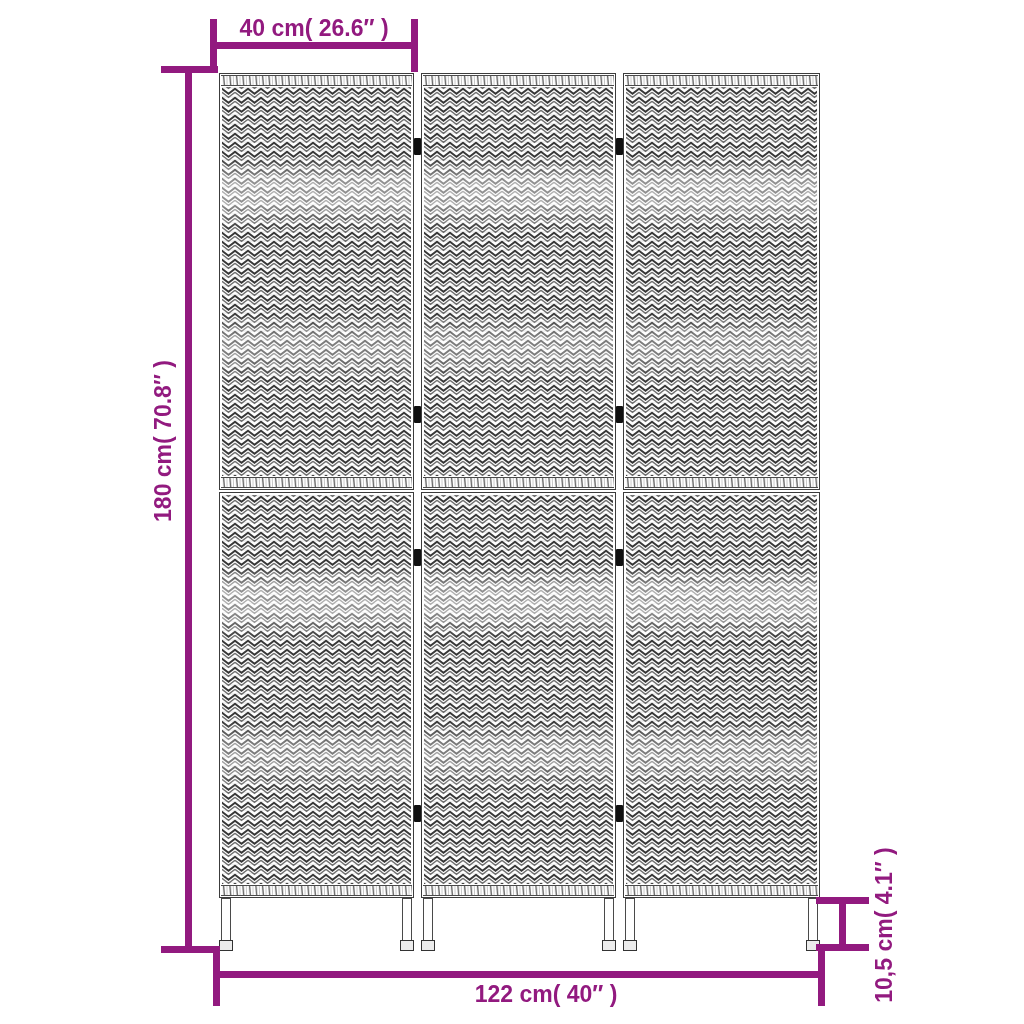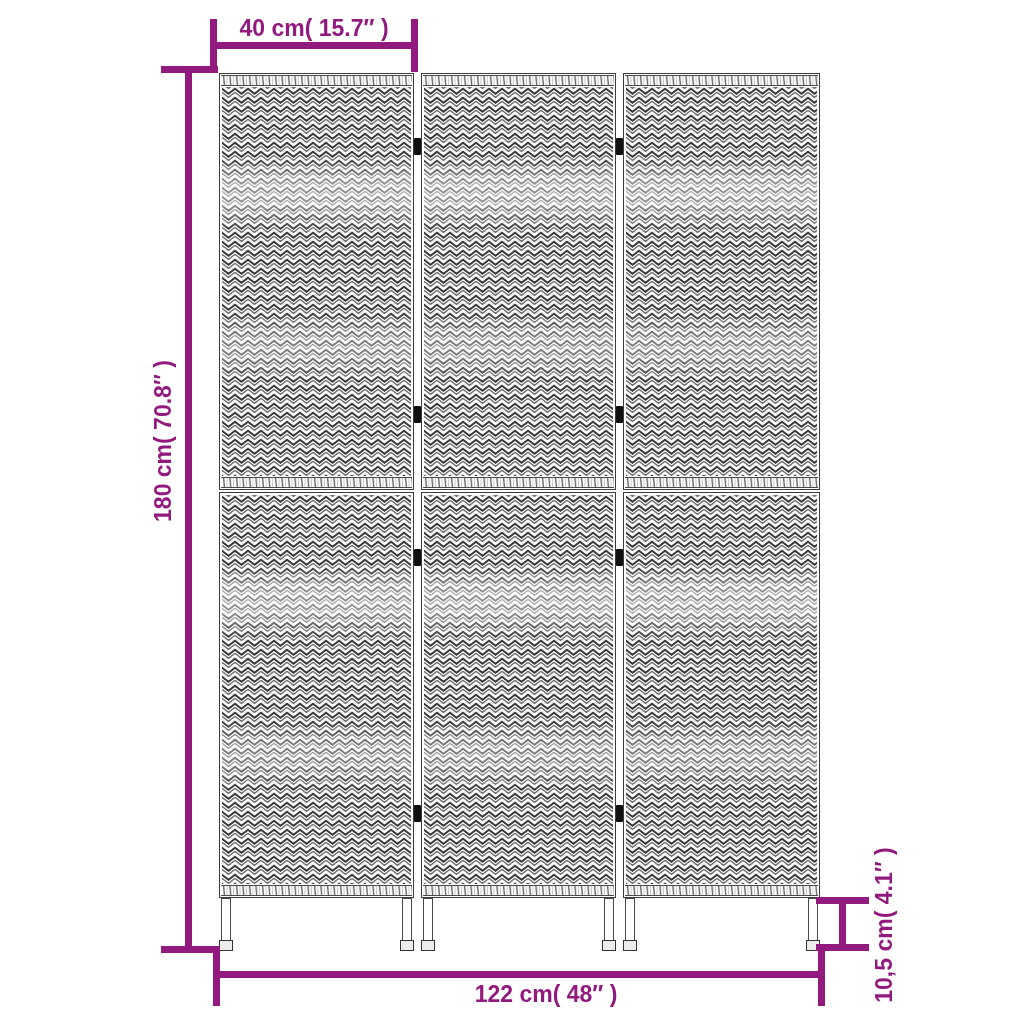--- a/index.html
+++ b/index.html
@@ -180,30 +180,30 @@
   <div class="hinge" style="left:414px;top:549px;"></div>
   <div class="hinge" style="left:414px;top:805px;"></div>
   <div class="hinge" style="left:616px;top:138px;"></div>
   <div class="hinge" style="left:616px;top:406px;"></div>
   <div class="hinge" style="left:616px;top:549px;"></div>
   <div class="hinge" style="left:616px;top:805px;"></div>
 
   <div class="dim" style="left:210px;top:19px;width:7px;height:53px;"></div>
   <div class="dim" style="left:411px;top:19px;width:7px;height:53px;"></div>
   <div class="dim" style="left:210px;top:42px;width:208px;height:7px;"></div>
-  <div class="dim-label h" style="left:314px;top:15px;">40 cm( 15.7″ )</div>
+  <div class="dim-label h" style="left:314px;top:15px;">40 cm( 26.6″ )</div>
 
   <div class="dim" style="left:161px;top:66px;width:57px;height:7px;"></div>
   <div class="dim" style="left:185px;top:66px;width:7px;height:887px;"></div>
   <div class="dim" style="left:161px;top:946px;width:57px;height:7px;"></div>
   <div class="dim-label v" style="left:163px;top:441px;">180 cm( 70.8″ )</div>
 
   <div class="dim" style="left:213px;top:946px;width:7px;height:60px;"></div>
   <div class="dim" style="left:818px;top:944px;width:7px;height:62px;"></div>
   <div class="dim" style="left:213px;top:971px;width:612px;height:7px;"></div>
-  <div class="dim-label h" style="left:546px;top:981px;">122 cm( 48″ )</div>
+  <div class="dim-label h" style="left:546px;top:981px;">122 cm( 40″ )</div>
 
   <div class="dim" style="left:816px;top:897px;width:53px;height:7px;"></div>
   <div class="dim" style="left:839px;top:897px;width:7px;height:54px;"></div>
   <div class="dim" style="left:816px;top:944px;width:53px;height:7px;"></div>
   <div class="dim-label v" style="left:884px;top:925px;">10,5 cm( 4.1″ )</div>
 
 </div>
 
 </body></html>

